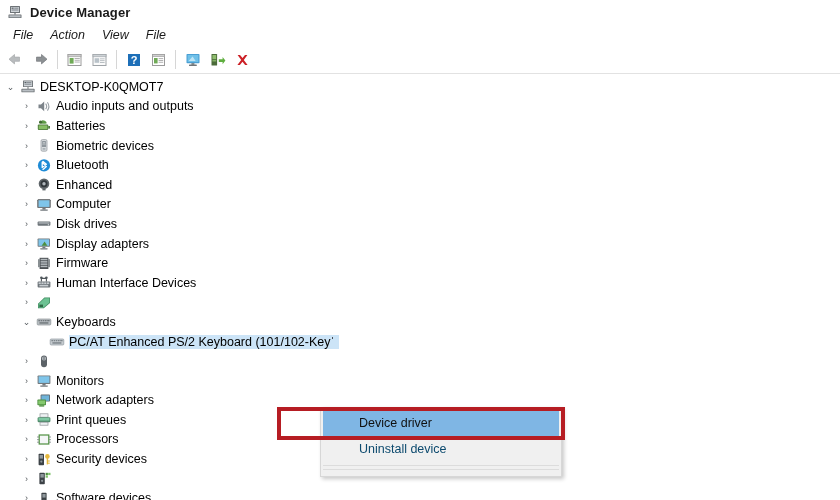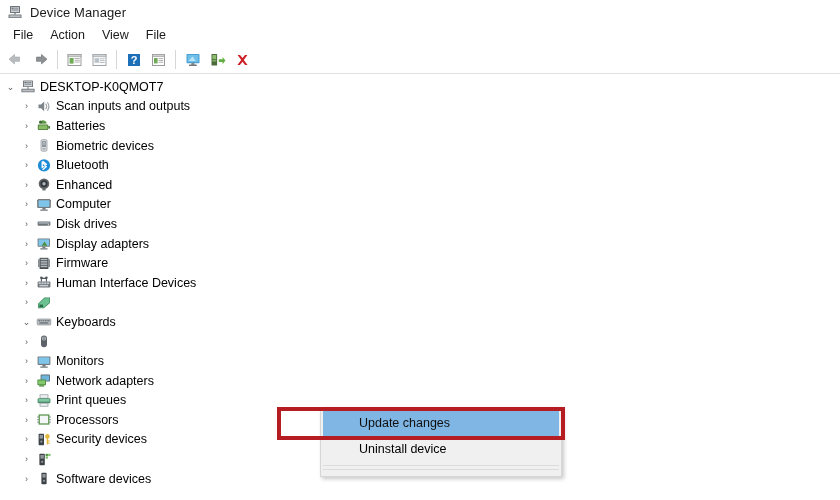--- a/index.html
+++ b/index.html
@@ -27,36 +27,38 @@
   }
 
   
   #titlebar {
     height: 24px;
     background: #ffffff;
     display: flex;
     align-items: center;
     padding-left: 7px;
     flex: 0 0 auto;
+    font-weight: bold;
   }
   #titlebar .title-text {
     font-size: 13px;
     color: #1a1a1a;
     margin-left: 7px;
     letter-spacing: 0.1px;
   }
 
   
   #menubar {
     height: 22px;
     background: #ffffff;
     display: flex;
     align-items: center;
     padding-left: 5px;
     flex: 0 0 auto;
+    font-style: italic;
   }
   #menubar .menu-item {
     font-size: 12.5px;
     color: #1a1a1a;
     padding: 2px 9px 2px 8px;
     cursor: default;
   }
 
   
   #toolbar {
@@ -132,21 +134,21 @@
     border: 1px solid #d7d7d7;
     box-shadow: 2px 2px 4px rgba(0,0,0,0.22);
     padding: 2px 0 3px 0;
     z-index: 20;
   }
   .ctx-item {
     height: 26px;
     display: flex;
     align-items: center;
     font-size: 12.5px;
-    color: #000000;
+    color: #0c4a6e;
     padding-left: 36px;
     cursor: default;
     margin: 0 2px;
   }
   .ctx-item.highlighted {
     background: #7fb6e4;
     color: #101010;
   }
   .ctx-sep {
     height: 1px;
@@ -304,21 +306,21 @@
 
       <div class="node lvl1">
         <span class="twisty">›</span>
         <span class="ticon">
           <svg width="16" height="15" viewBox="0 0 16 15">
             <path d="M2.5 5.6 L5 5.6 L8.2 2.5 L8.2 12.3 L5 9.2 L2.5 9.2 Z" fill="#7d848a"></path>
             <path d="M9.6 4.6 Q11.8 7.4 9.6 10.2" stroke="#9aa1a7" stroke-width="1.1" fill="none"></path>
             <path d="M11.4 3.2 Q14.4 7.4 11.4 11.6" stroke="#9aa1a7" stroke-width="1.1" fill="none"></path>
           </svg>
         </span>
-        <span class="label">Scan inputs and outputs</span>
+        <span class="label">Audio inputs and outputs</span>
       </div>
 
       <div class="node lvl1">
         <span class="twisty">›</span>
         <span class="ticon">
           <svg width="16" height="15" viewBox="0 0 16 15">
             <rect x="1.8" y="6.6" width="10.4" height="5.4" rx="1" fill="#4e7a3c"></rect>
             <rect x="2.7" y="7.4" width="8.6" height="3.8" fill="#86bd63"></rect>
             <rect x="12.2" y="8" width="1.8" height="2.6" fill="#4e7a3c"></rect>
             <path d="M5.8 2.4 Q9.6 2 10.8 5.2 Q8 6.4 5.2 5.4 Z" fill="#5d9a45"></path>
@@ -460,20 +462,35 @@
             <rect x="4.6" y="6" width="1.6" height="1.3" fill="#72797d"></rect>
             <rect x="6.8" y="6" width="1.6" height="1.3" fill="#72797d"></rect>
             <rect x="9" y="6" width="1.6" height="1.3" fill="#72797d"></rect>
             <rect x="11.2" y="6" width="2.4" height="1.3" fill="#72797d"></rect>
             <rect x="3.4" y="8.2" width="9" height="1.5" fill="#72797d"></rect>
           </svg>
         </span>
         <span class="label">Keyboards</span>
       </div>
 
+      <div class="node lvl2 selected">
+
+        <span class="ticon">
+          <svg width="16" height="15" viewBox="0 0 16 15">
+            <rect x="1.2" y="5" width="13.6" height="6" rx="1" fill="#c6ccd0" stroke="#9199a0" stroke-width="0.7"></rect>
+            <rect x="2.4" y="6" width="1.6" height="1.3" fill="#7e868c"></rect>
+            <rect x="4.6" y="6" width="1.6" height="1.3" fill="#7e868c"></rect>
+            <rect x="6.8" y="6" width="1.6" height="1.3" fill="#7e868c"></rect>
+            <rect x="9" y="6" width="1.6" height="1.3" fill="#7e868c"></rect>
+            <rect x="11.2" y="6" width="2.4" height="1.3" fill="#7e868c"></rect>
+            <rect x="3.4" y="8.2" width="9" height="1.5" fill="#7e868c"></rect>
+          </svg>
+        </span>
+        <span class="label">PC/AT Enhanced PS/2 Keyboard (101/102-Keyˈ</span>
+      </div>
 
       <div class="node lvl1">
         <span class="twisty">›</span>
         <span class="ticon">
           <svg width="16" height="15" viewBox="0 0 16 15">
             <rect x="5" y="1.6" width="6" height="11.6" rx="3" fill="#5c6267"></rect>
             <rect x="5.9" y="2.6" width="4.2" height="4" rx="1.8" fill="#b0b6ba"></rect>
             <rect x="7.6" y="2.6" width="0.8" height="3.4" fill="#5c6267"></rect>
           </svg>
         </span>
@@ -574,21 +591,21 @@
             <rect x="6.4" y="3" width="3.2" height="3.6" fill="#8f979c"></rect>
             <circle cx="8" cy="9.8" r="1.1" fill="#8f979c"></circle>
           </svg>
         </span>
         <span class="label">Software devices</span>
       </div>
 
     </div>
 
     <div id="ctxmenu">
-      <div class="ctx-item highlighted">Update changes</div>
+      <div class="ctx-item highlighted">Device driver</div>
       <div class="ctx-item">Uninstall device</div>
       <div class="ctx-sep"></div>
       <div class="ctx-sep"></div>
 
     </div>
 
     <div id="redbox"></div>
 
   </div>
 </div>

